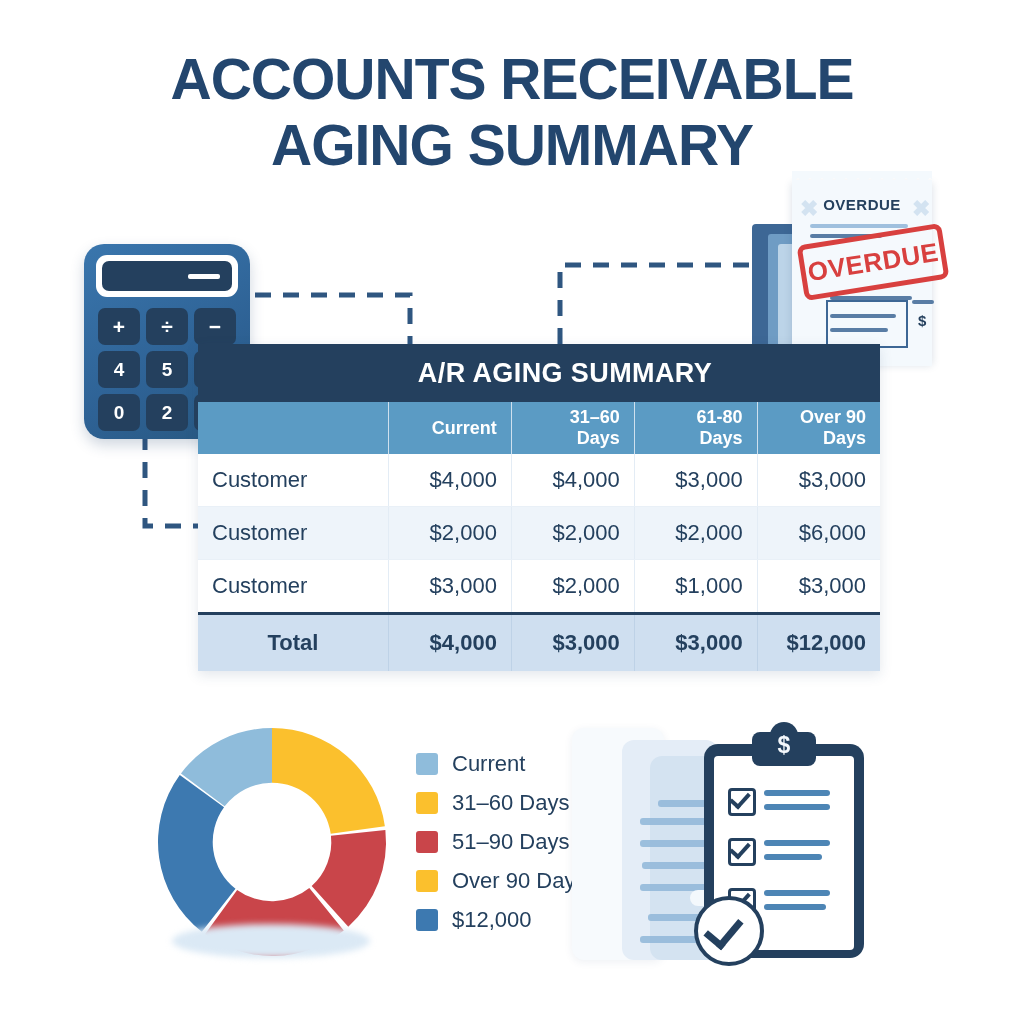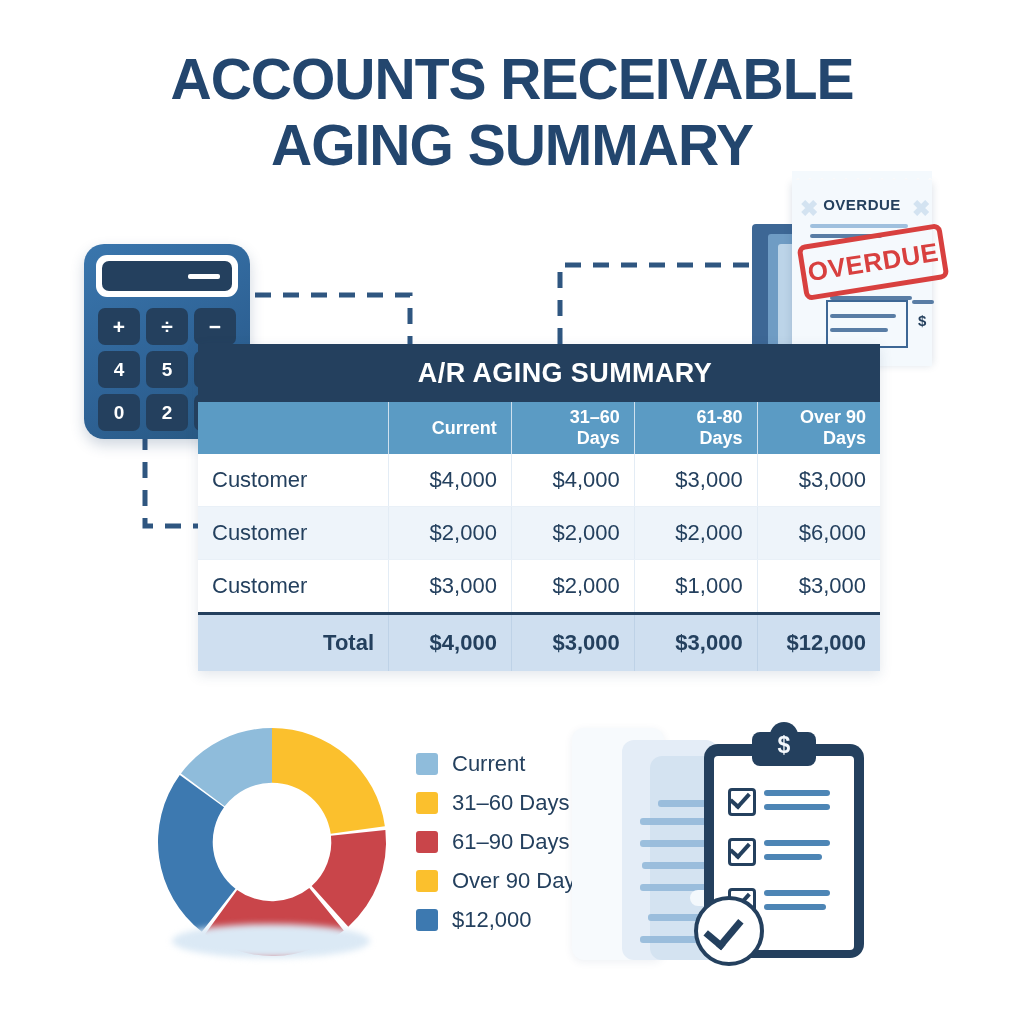--- a/index.html
+++ b/index.html
@@ -131,21 +131,21 @@
     padding:0 14px;text-align:right;background:#ffffff;
   }
   tbody td.c0{text-align:left;}
   tbody td:last-child{border-right:none;}
   tbody tr.alt td{background:#eef4fa;}
   tfoot td{
     height:56px;font-size:22px;font-weight:bold;color:#24405e;
     background:#cfdff0;border-top:3px solid #24405e;
     border-right:1px solid #bed2e7;padding:0 14px;text-align:right;
   }
-  tfoot td.c0{text-align:right;}
+  tfoot td.c0{text-align:center;}
   tfoot td:last-child{border-right:none;}
 
   
   .donut-wrap{position:absolute;left:146px;top:712px;width:252px;height:258px;}
   .donut-shadow{
     position:absolute;left:26px;top:208px;width:198px;height:34px;
     background:#dbe9f5;border-radius:50%;filter:blur(3px);
   }
 
   
@@ -330,21 +330,21 @@
     <div class="leg-row">
       <span class="leg-sw" id="sw0" style="background: rgb(143, 188, 219);"></span>
       <span class="leg-lbl">Current</span>
     </div>
     <div class="leg-row">
       <span class="leg-sw" id="sw1" style="background: rgb(251, 192, 45);"></span>
       <span class="leg-lbl">31–60 Days</span>
     </div>
     <div class="leg-row">
       <span class="leg-sw" id="sw2" style="background: rgb(201, 69, 74);"></span>
-      <span class="leg-lbl">61–90 Days</span>
+      <span class="leg-lbl">51–90 Days</span>
     </div>
     <div class="leg-row">
       <span class="leg-sw" id="sw3" style="background: rgb(251, 192, 45);"></span>
       <span class="leg-lbl">Over 90 Days</span>
     </div>
     <div class="leg-row">
       <span class="leg-sw" id="sw4" style="background: rgb(61, 121, 176);"></span>
       <span class="leg-lbl">$12,000</span>
     </div>
   </div>

